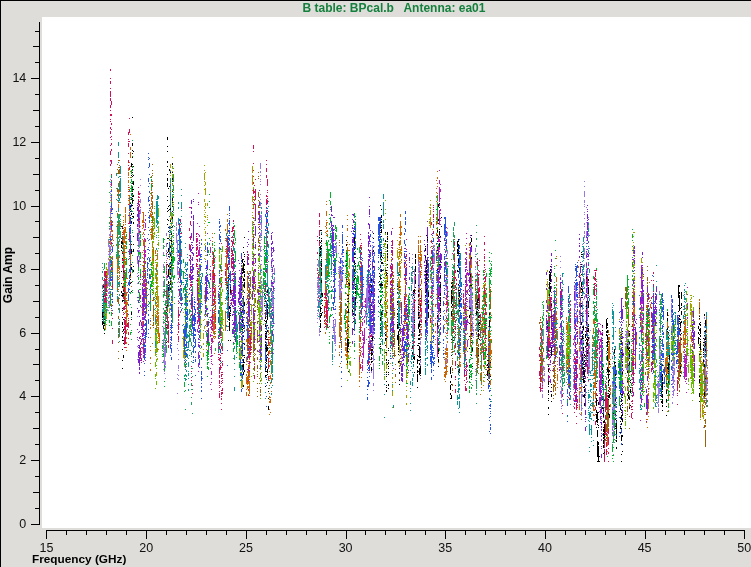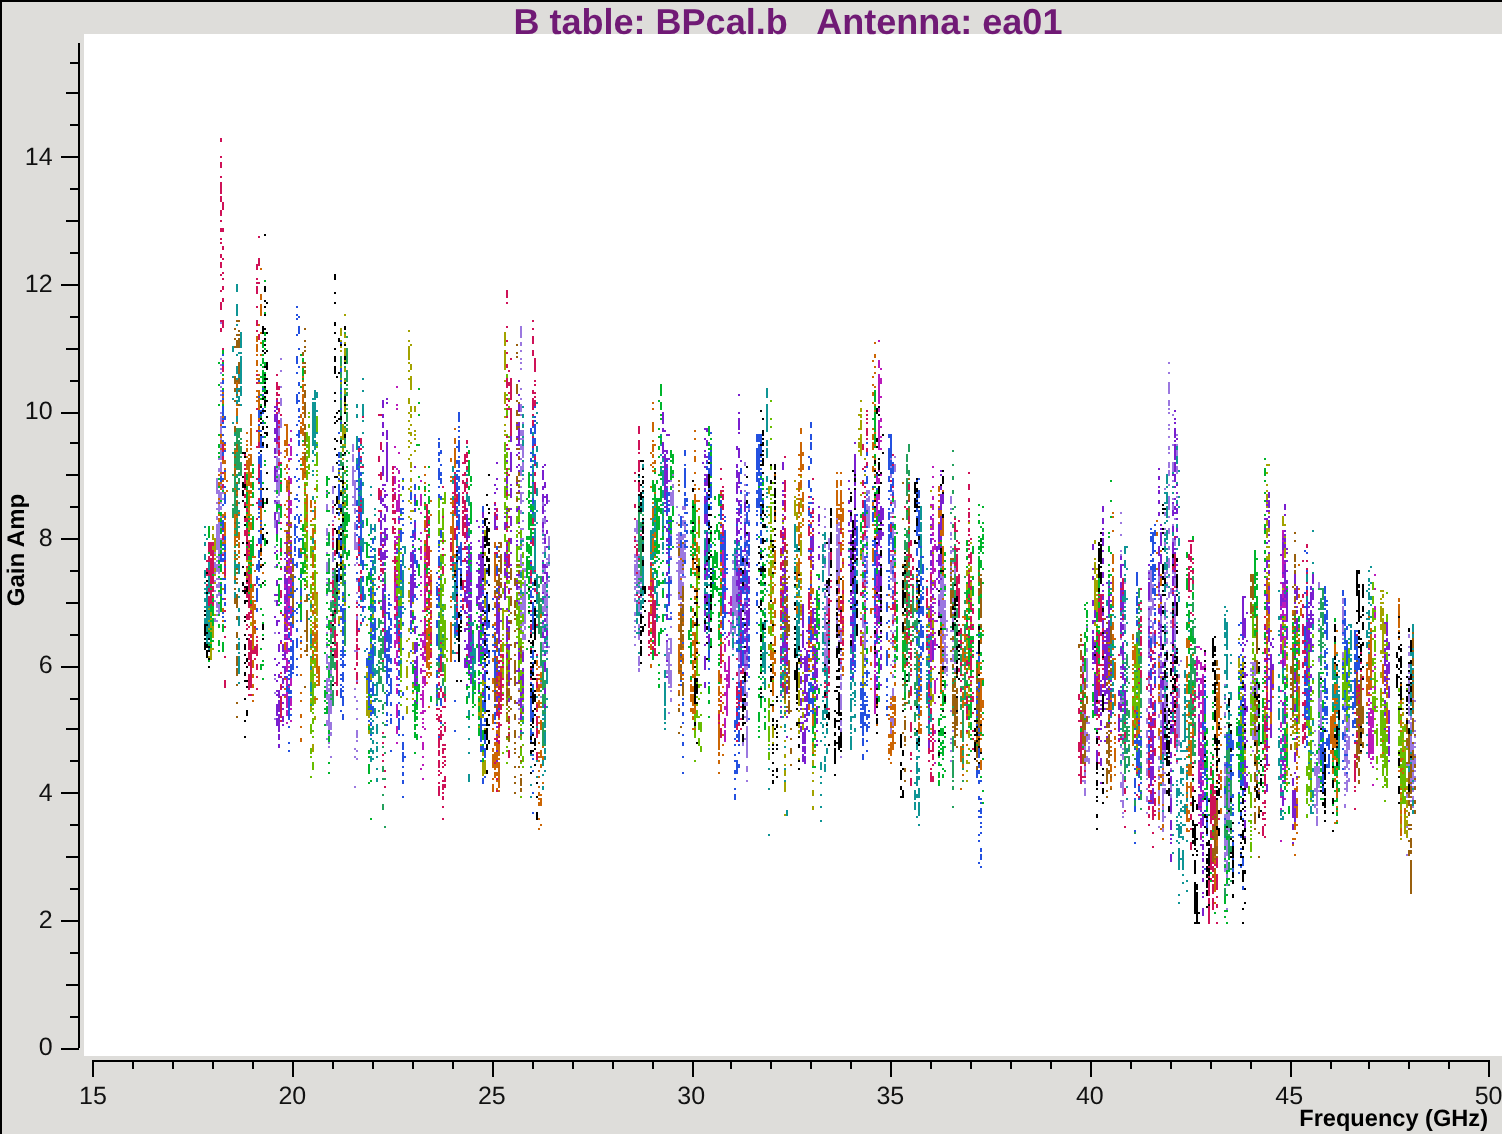--- a/index.html
+++ b/index.html
@@ -3,22 +3,22 @@
 <style>
 html,body{margin:0;padding:0;}
 body{width:751px;height:567px;background:#deddda;overflow:hidden;
  font-family:"Liberation Sans",sans-serif;position:relative;}
 #plot{position:absolute;left:42px;top:17px;width:709px;height:511px;background:#fff;}
 #bt{position:absolute;left:0;top:0;width:751px;height:1px;background:#000;}
 #bl{position:absolute;left:0;top:0;width:1px;height:567px;background:#000;}
 svg{position:absolute;left:0;top:0;}
 .tl{font-size:12.5px;fill:#111;}
 .ttl{position:absolute;top:1px;left:37px;width:714px;text-align:center;
- font-weight:bold;font-size:18px;color:#701a75;}
-.xt{position:absolute;top:552.3px;left:32px;width:712px;text-align:right;
+ font-weight:bold;font-size:12px;color:#15803d;}
+.xt{position:absolute;top:552.3px;left:32px;width:712px;text-align:left;
  font-weight:bold;font-size:11.8px;color:#000;}
 .yt{position:absolute;left:-47px;top:268px;width:110px;text-align:center;
  font-weight:bold;font-size:12px;color:#000;transform:rotate(-90deg);}
 </style></head>
 <body>
 <div id="plot"></div>
 <div id="bt"></div>
 <div id="bl"></div>
 <div class="ttl">B table: BPcal.b&nbsp;&nbsp; Antenna: ea01</div>
 <svg width="751" height="567" viewBox="0 0 751 567">

